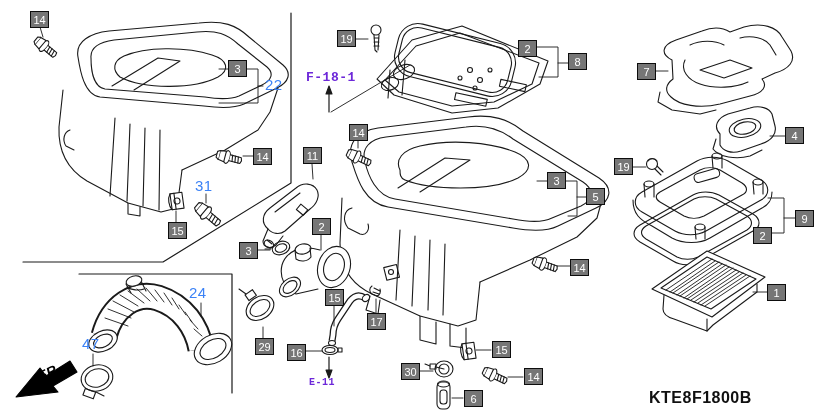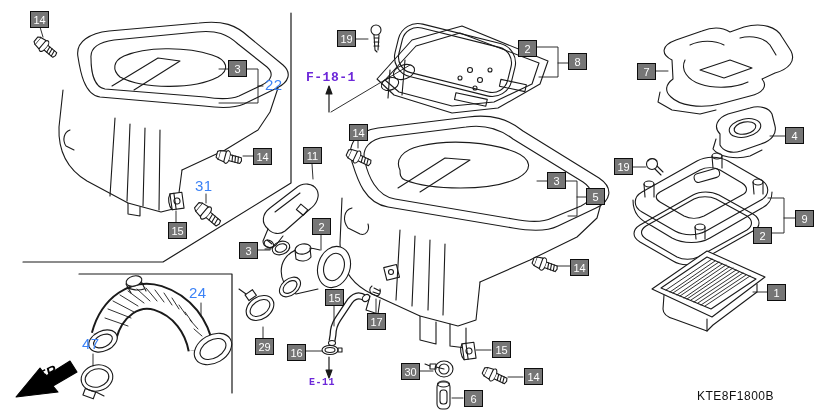--- a/index.html
+++ b/index.html
@@ -6,21 +6,21 @@
   .stage{position:relative;width:840px;height:420px;background:#ffffff;overflow:hidden;
          font-family:"Liberation Sans",sans-serif;}
   svg.art{position:absolute;left:0;top:0;}
   svg.art path, svg.art ellipse, svg.art rect, svg.art circle, svg.art line, svg.art polyline{
     vector-effect:non-scaling-stroke;}
   .badge{position:absolute;width:19px;height:17px;background:#767676;border:1px solid #0d0d0d;
          color:#ffffff;font-size:11px;line-height:17px;text-align:center;box-sizing:border-box;
          cursor:pointer;}
   .num{position:absolute;color:#3b82f6;font-size:15px;line-height:16px;letter-spacing:0.5px;text-align:right;}
   .ref{position:absolute;color:#6d28d9;font-size:13px;font-weight:bold;letter-spacing:0.5px;font-family:Liberation Mono, monospace;}
-  .code{position:absolute;color:#111;font-size:12px;font-weight:normal;letter-spacing:0.5px;margin-left:48px;}
+  .code{position:absolute;color:#111;font-size:16px;font-weight:bold;letter-spacing:0.5px;}
   .fr{position:absolute;color:#000;font-size:14px;font-weight:bold;font-style:italic;
       transform:rotate(-26deg);}
 </style>
 </head>
 <body>
 
 <div class="stage">
 
 <svg class="art" width="840" height="420" viewBox="0 0 840 420" fill="none" stroke="#1a1a1a" stroke-width="1.1" stroke-linejoin="round" stroke-linecap="round">
 

